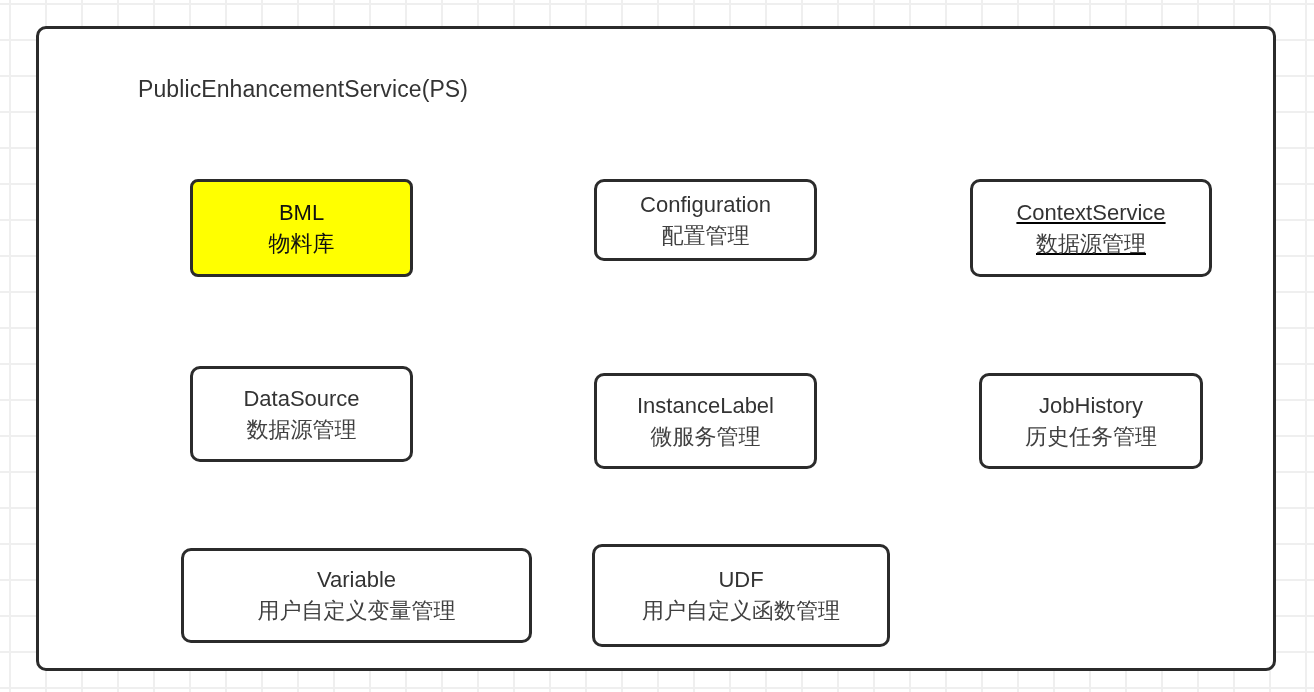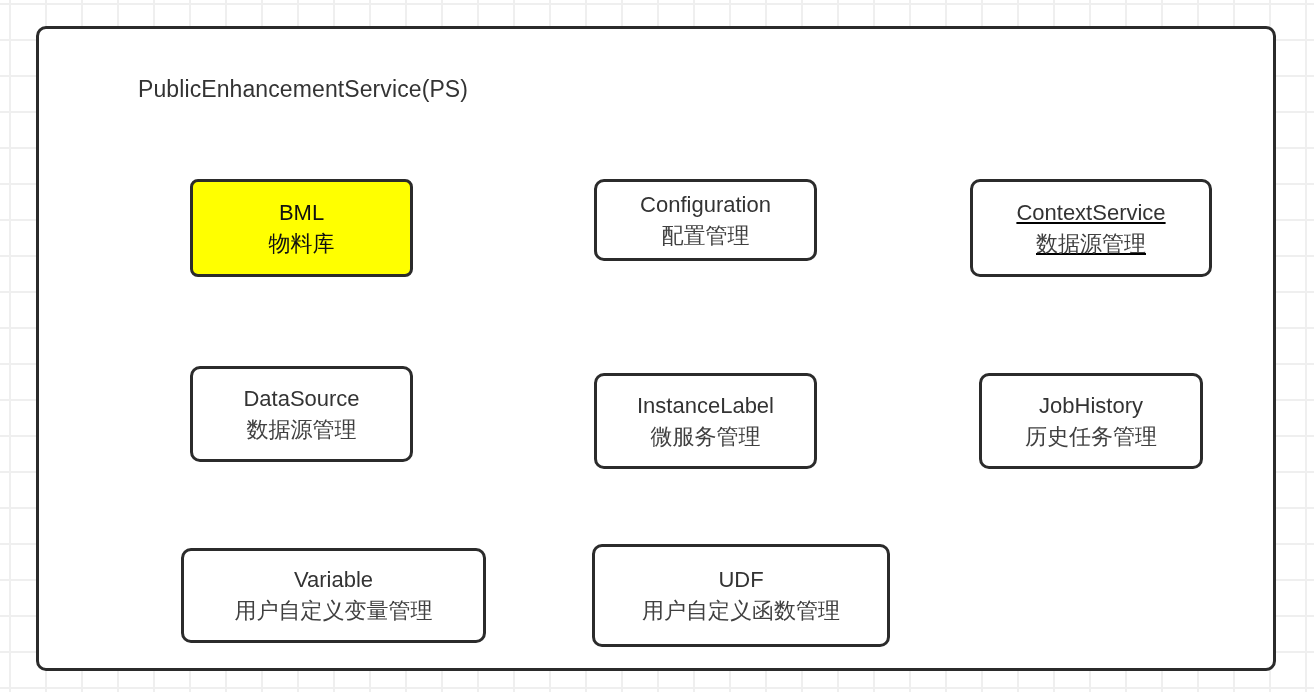--- a/index.html
+++ b/index.html
@@ -88,21 +88,21 @@
 
   
   #box-bml            { left: 151px; top: 150px; width: 223px; height: 98px; }
   #box-configuration  { left: 555px; top: 150px; width: 223px; height: 82px; }
   #box-contextservice { left: 931px; top: 150px; width: 242px; height: 98px; text-decoration: underline; }
   
   #box-datasource     { left: 151px; top: 337px; width: 223px; height: 96px; }
   #box-instancelabel  { left: 555px; top: 344px; width: 223px; height: 96px; }
   #box-jobhistory     { left: 940px; top: 344px; width: 224px; height: 96px; text-align: center; }
   
-  #box-variable       { left: 142px; top: 519px; width: 305px; height: 95px; }
+  #box-variable       { left: 142px; top: 519px; width: 351px; height: 95px; }
   #box-udf            { left: 553px; top: 515px; width: 298px; height: 103px; }
 </style>
 </head>
 <body>
 
 <div id="canvas">
 
   <div id="service-container">
 
     <div id="service-title">PublicEnhancementService(PS)</div>

